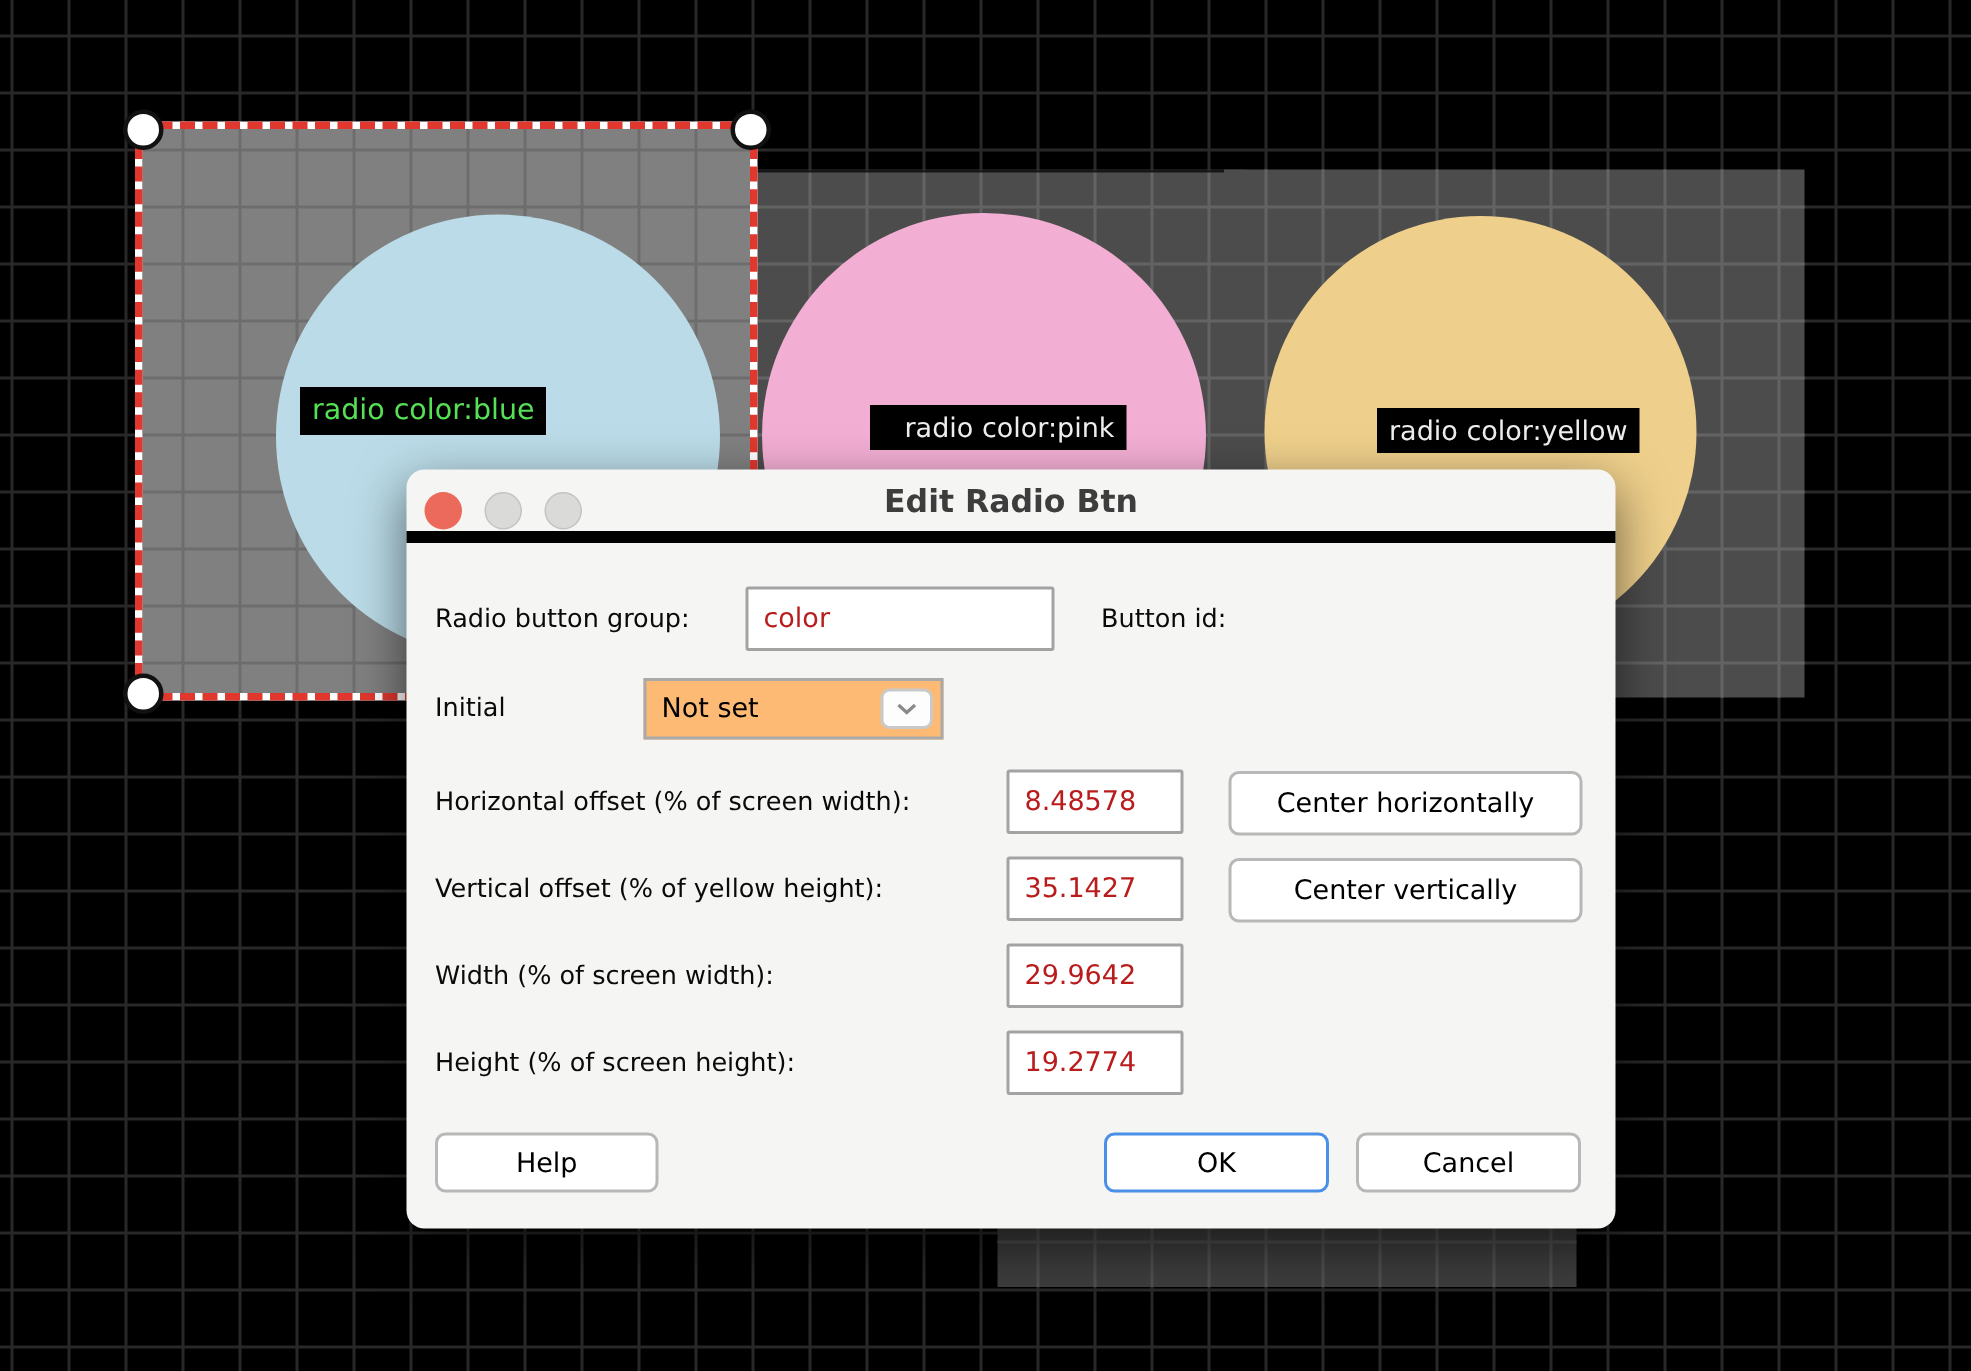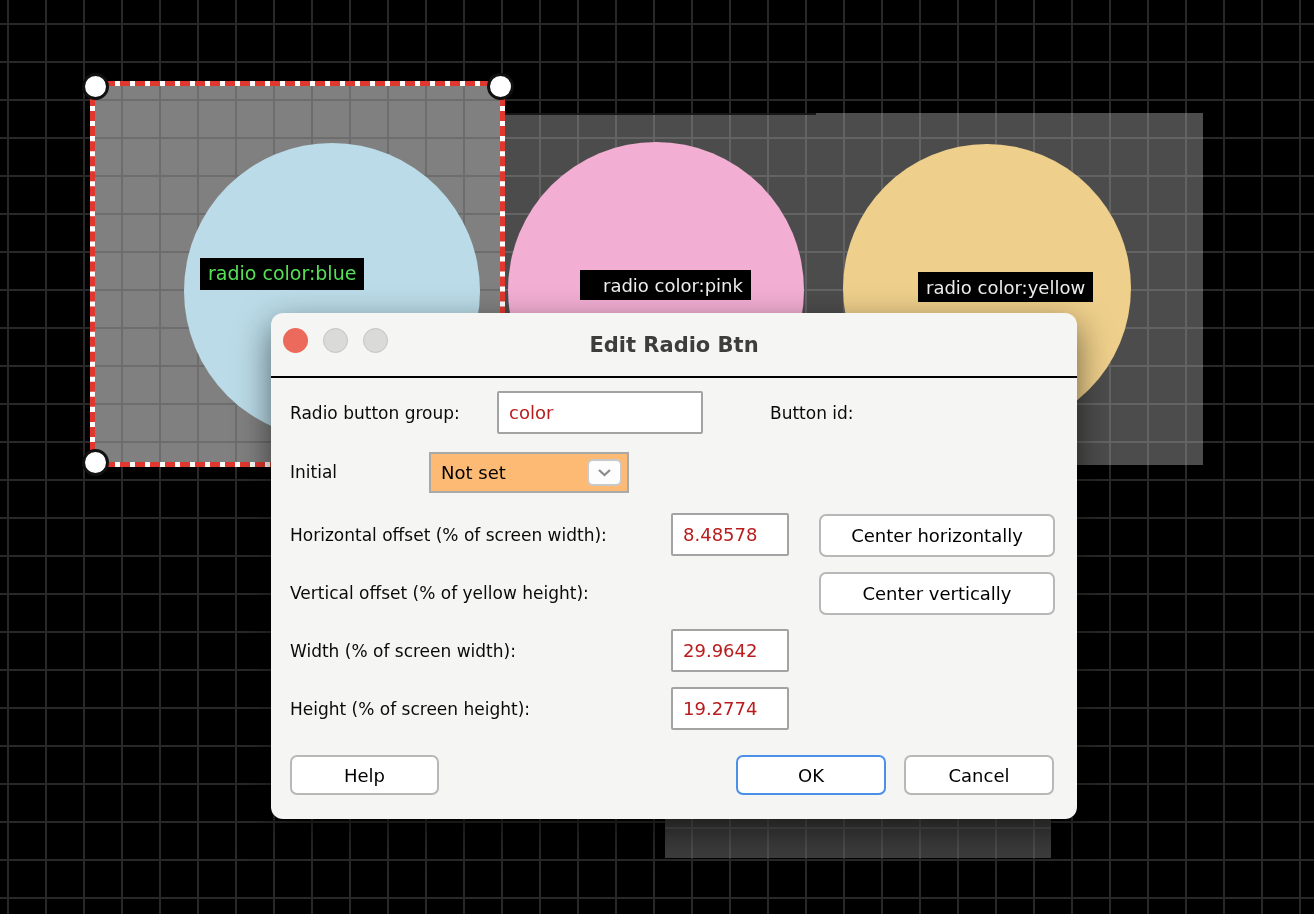--- a/index.html
+++ b/index.html
@@ -82,41 +82,41 @@
   #handle-bl { left:82px;  top:449px; }
   #handle-br { left:487px; top:449px; }
 
   
   #dialog {
     position:absolute; left:271px; top:313px; width:806px; height:506px;
     background:#f5f5f3; border-radius:12px;
     box-shadow:0 12px 34px rgba(0,0,0,0.55);
   }
   #titlebar {
-    position:relative; height:65px; border-bottom:2px solid #000000;
+    position:relative; height:49px; border-bottom:8px solid #000000;
     display:flex; align-items:center; justify-content:center;
   }
   #dialog-title { font-size:21px; font-weight:bold; color:#3d3d3d; }
   .traffic { position:absolute; top:15px; width:25px; height:25px; border-radius:50%; }
   #light-close    { left:12px; background:#ec6a5c; }
   #light-minimize { left:52px; background:#dadad8; border:1px solid #c4c4c2; }
   #light-zoom     { left:92px; background:#dadad8; border:1px solid #c4c4c2; }
 
   .dlg-label {
     position:absolute; font-size:17px; color:#0a0a0a; white-space:nowrap;
     display:flex; align-items:center; height:43px;
   }
   .dlg-input {
     position:absolute; height:43px; border:2px solid #a3a3a3; border-radius:2px;
     background:#fff; font-family:"DejaVu Sans", sans-serif; font-size:18px;
     color:#b91c1c; padding:0 10px; outline:none;
   }
   #lbl-group   { left:19px;  top:78px; }
   #inp-group   { left:226px; top:78px; width:206px; }
-  #lbl-btnid   { left:463px; top:78px;margin-left:36px; }
+  #lbl-btnid   { left:463px; top:78px; }
   #inp-btnid   { left:574px; top:78px; width:206px; }
 
   #lbl-initial { left:19px; top:138px; height:41px; }
   #dropdown {
     position:absolute; left:158px; top:139px; width:200px; height:41px;
     border:2px solid #a9a9a9; background:#fdba74;
     display:flex; align-items:center; padding-left:10px; font-size:18px;
   }
   #dropdown-btn {
     position:absolute; right:5px; top:5px; width:35px; height:27px;
@@ -190,20 +190,21 @@
             <polyline points="2,2 7.5,7 13,2" stroke="#8a8a8a" stroke-width="2.2" fill="none"></polyline>
           </svg>
       </span>
     </div>
 
     <div class="dlg-label" id="lbl-hoff">Horizontal offset (% of screen width):</div>
     <input class="dlg-input" id="inp-hoff" type="text" value="8.48578" style="">
     <button class="dlg-btn" id="btn-center-h">Center horizontally</button>
 
     <div class="dlg-label" id="lbl-voff">Vertical offset (% of yellow height):</div>
+    <input class="dlg-input" id="inp-voff" type="text" value="35.1427" style="">
     <button class="dlg-btn" id="btn-center-v">Center vertically</button>
 
     <div class="dlg-label" id="lbl-wid">Width (% of screen width):</div>
     <input class="dlg-input" id="inp-wid" type="text" value="29.9642" style="">
 
     <div class="dlg-label" id="lbl-hei">Height (% of screen height):</div>
     <input class="dlg-input" id="inp-hei" type="text" value="19.2774" style="">
 
     <button class="dlg-btn" id="btn-help">Help</button>
     <button class="dlg-btn" id="btn-ok">OK</button>

